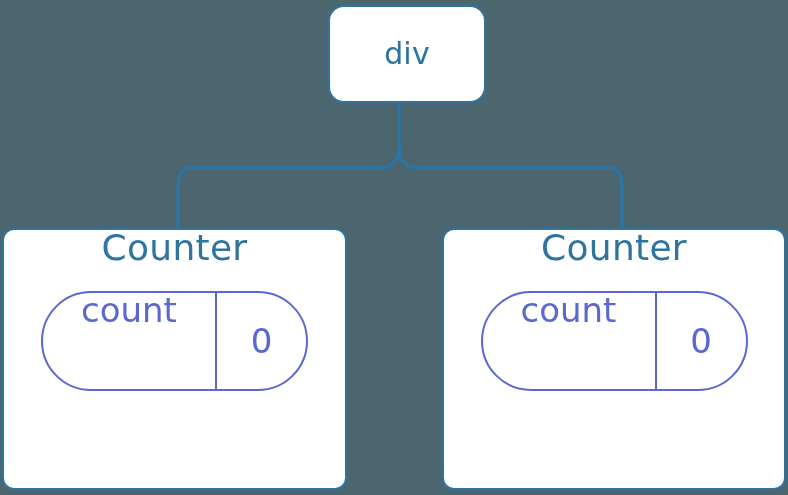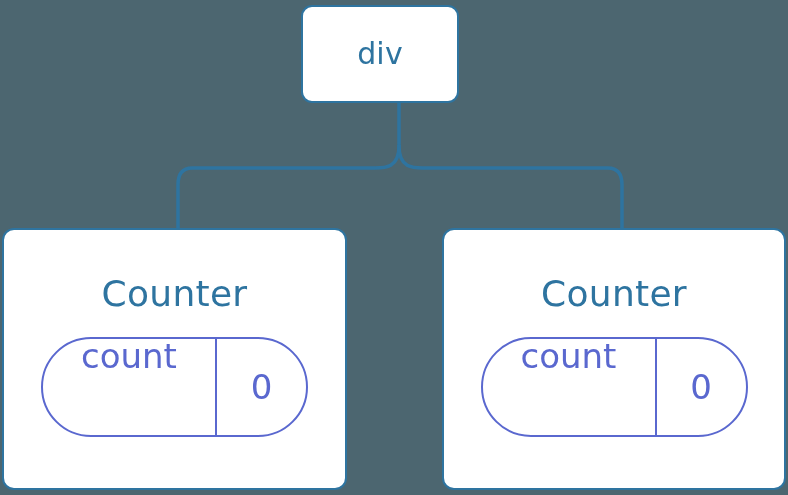--- a/index.html
+++ b/index.html
@@ -25,25 +25,25 @@
   .node-box {
     position: absolute;
     background: #ffffff;
     border: 2.5px solid #2e74a0;
     box-sizing: border-box;
     display: flex;
     flex-direction: column;
     align-items: center;
   }
   .node-root {
-    left: 301px;
+    left: 328px;
     top: 5px;
     width: 158px;
     height: 98px;
-    border-radius: 11px;
+    border-radius: 16px;
     justify-content: center;
   }
   .node-root .node-title {
     font-size: 30px;
     color: #2e74a0;
     letter-spacing: 0.2px;
     line-height: 1;
   }
   .node-child {
     top: 228px;
@@ -55,21 +55,20 @@
     left: 2px;
     width: 345px;
   }
   .node-child-right {
     left: 442px;
     width: 344px;
   }
   .node-child .node-title {
     font-size: 36px;
     color: #2e74a0;
-    margin-top: 46px;
     line-height: 1;
     letter-spacing: 0.3px;
   }
   .state-pill {
     position: relative;
     margin-top: 25px;
     width: 267px;
     height: 100px;
     border: 2px solid #5a68cf;
     border-radius: 50px;

